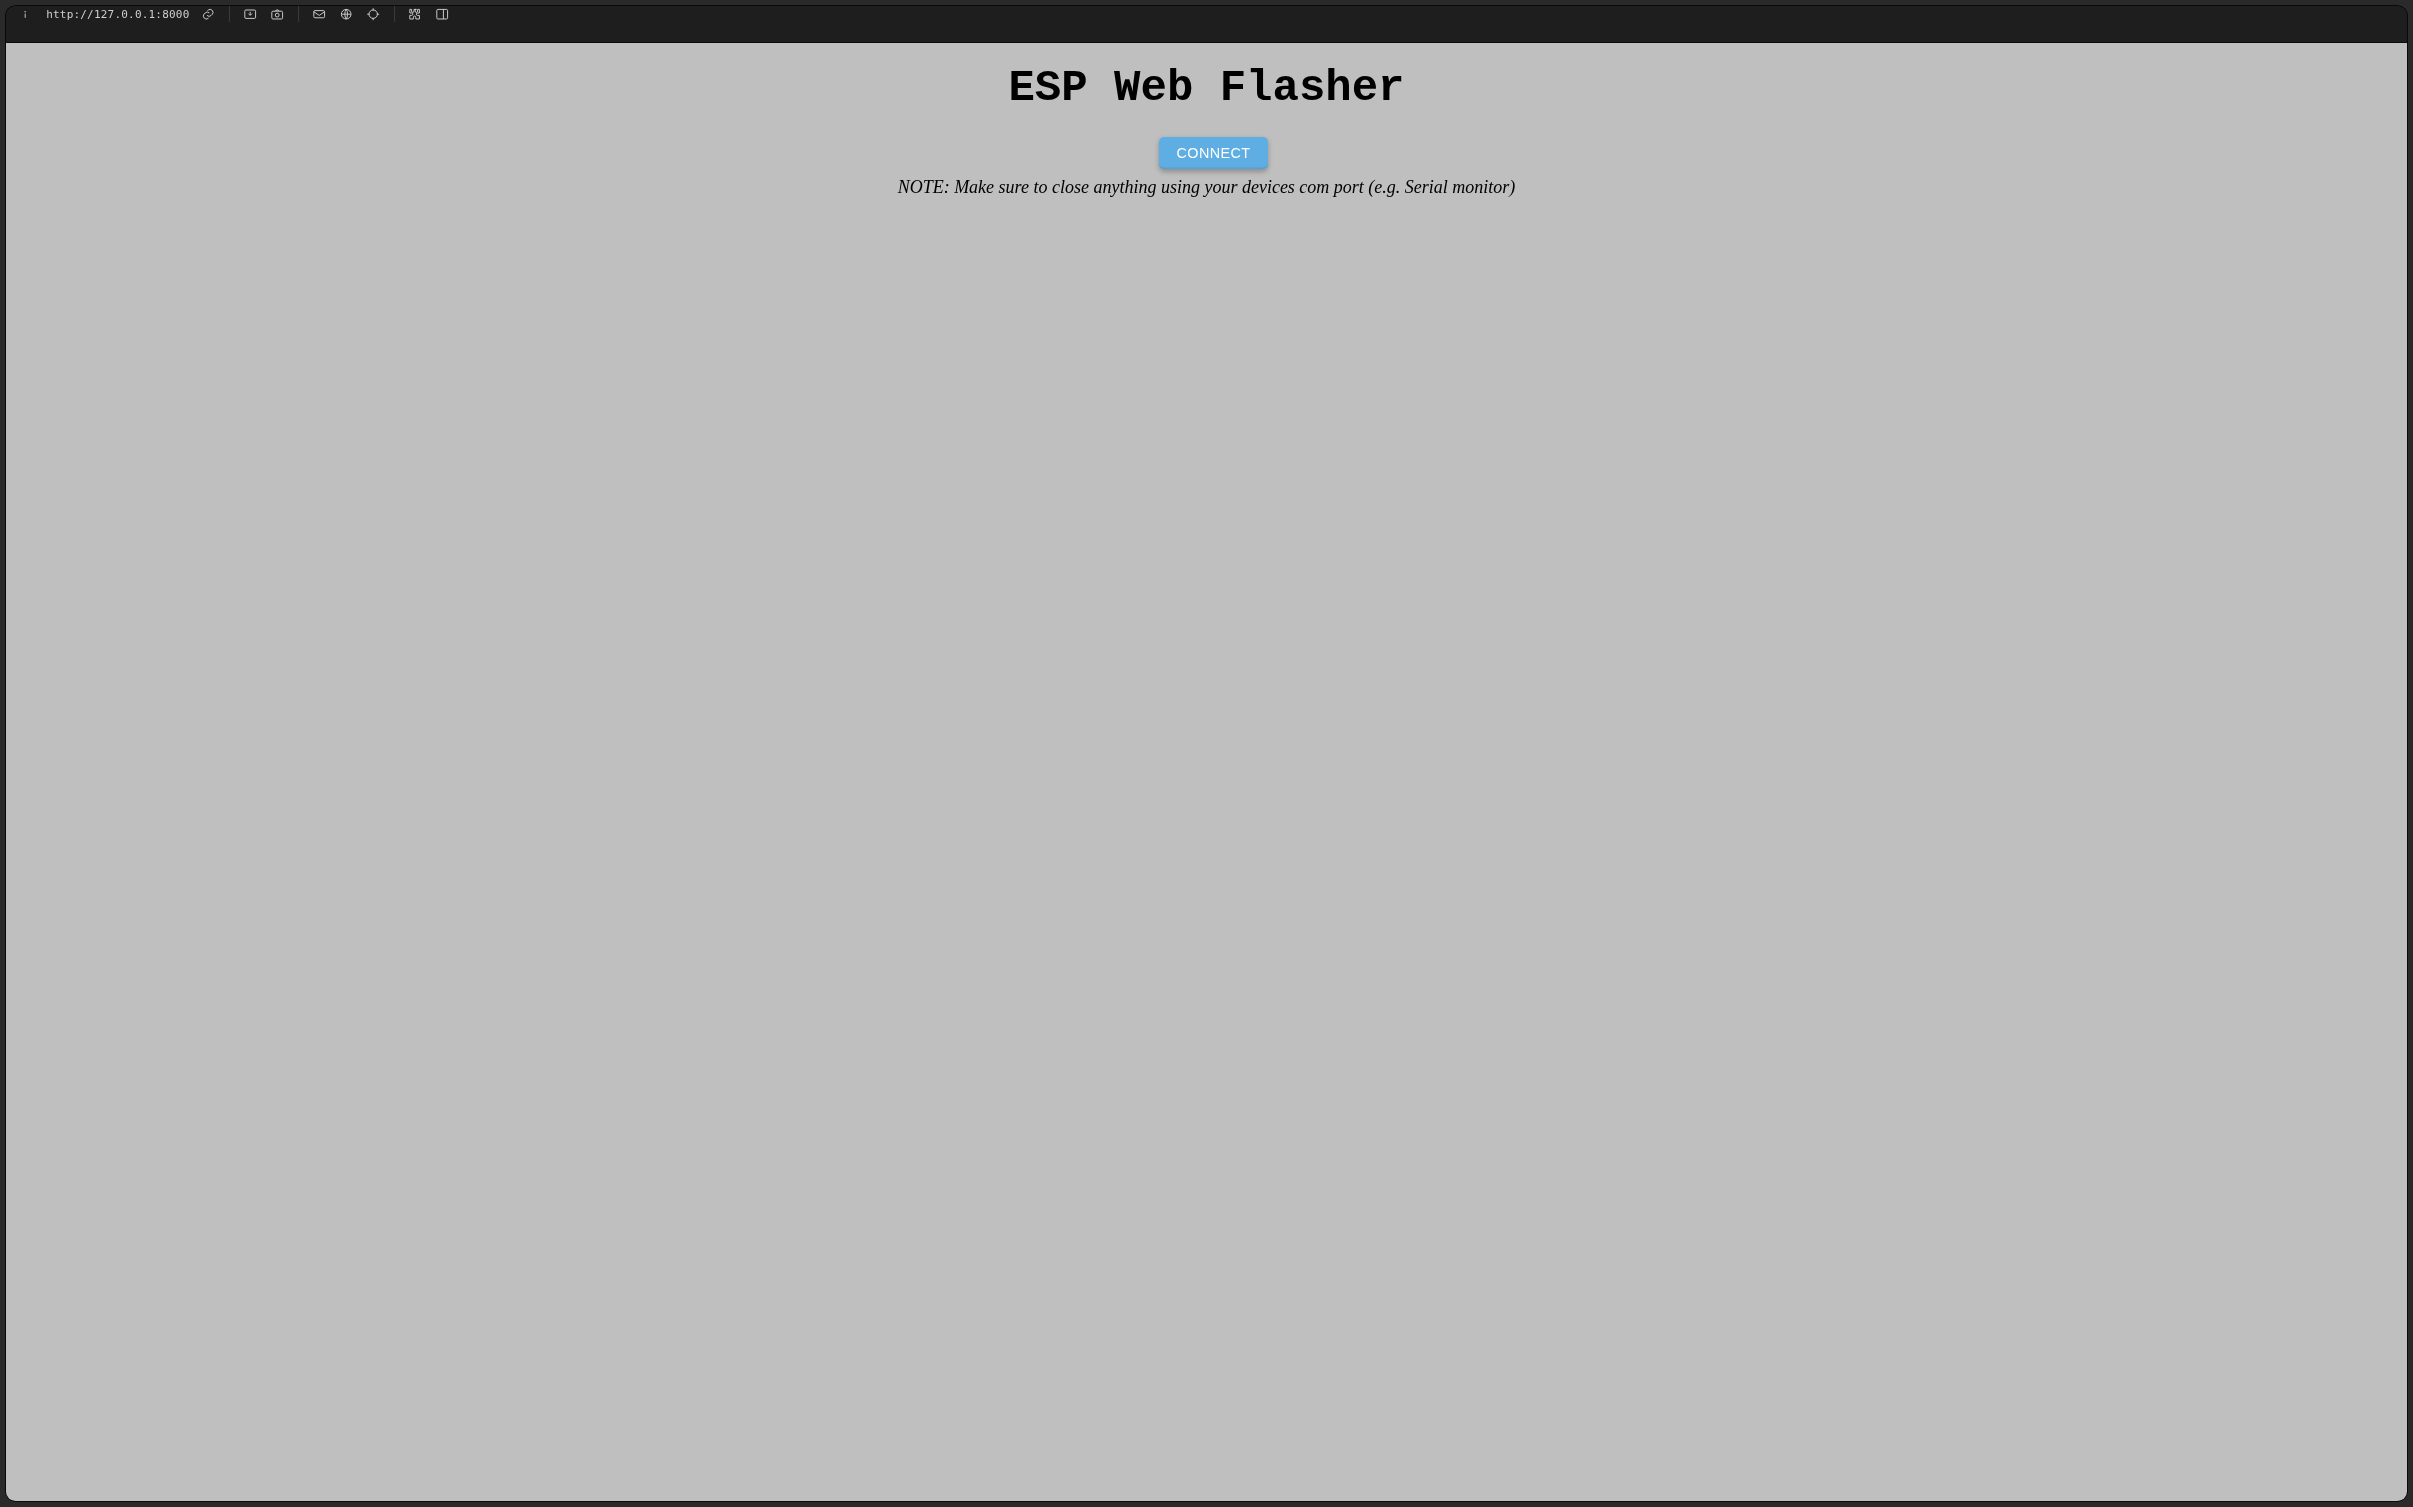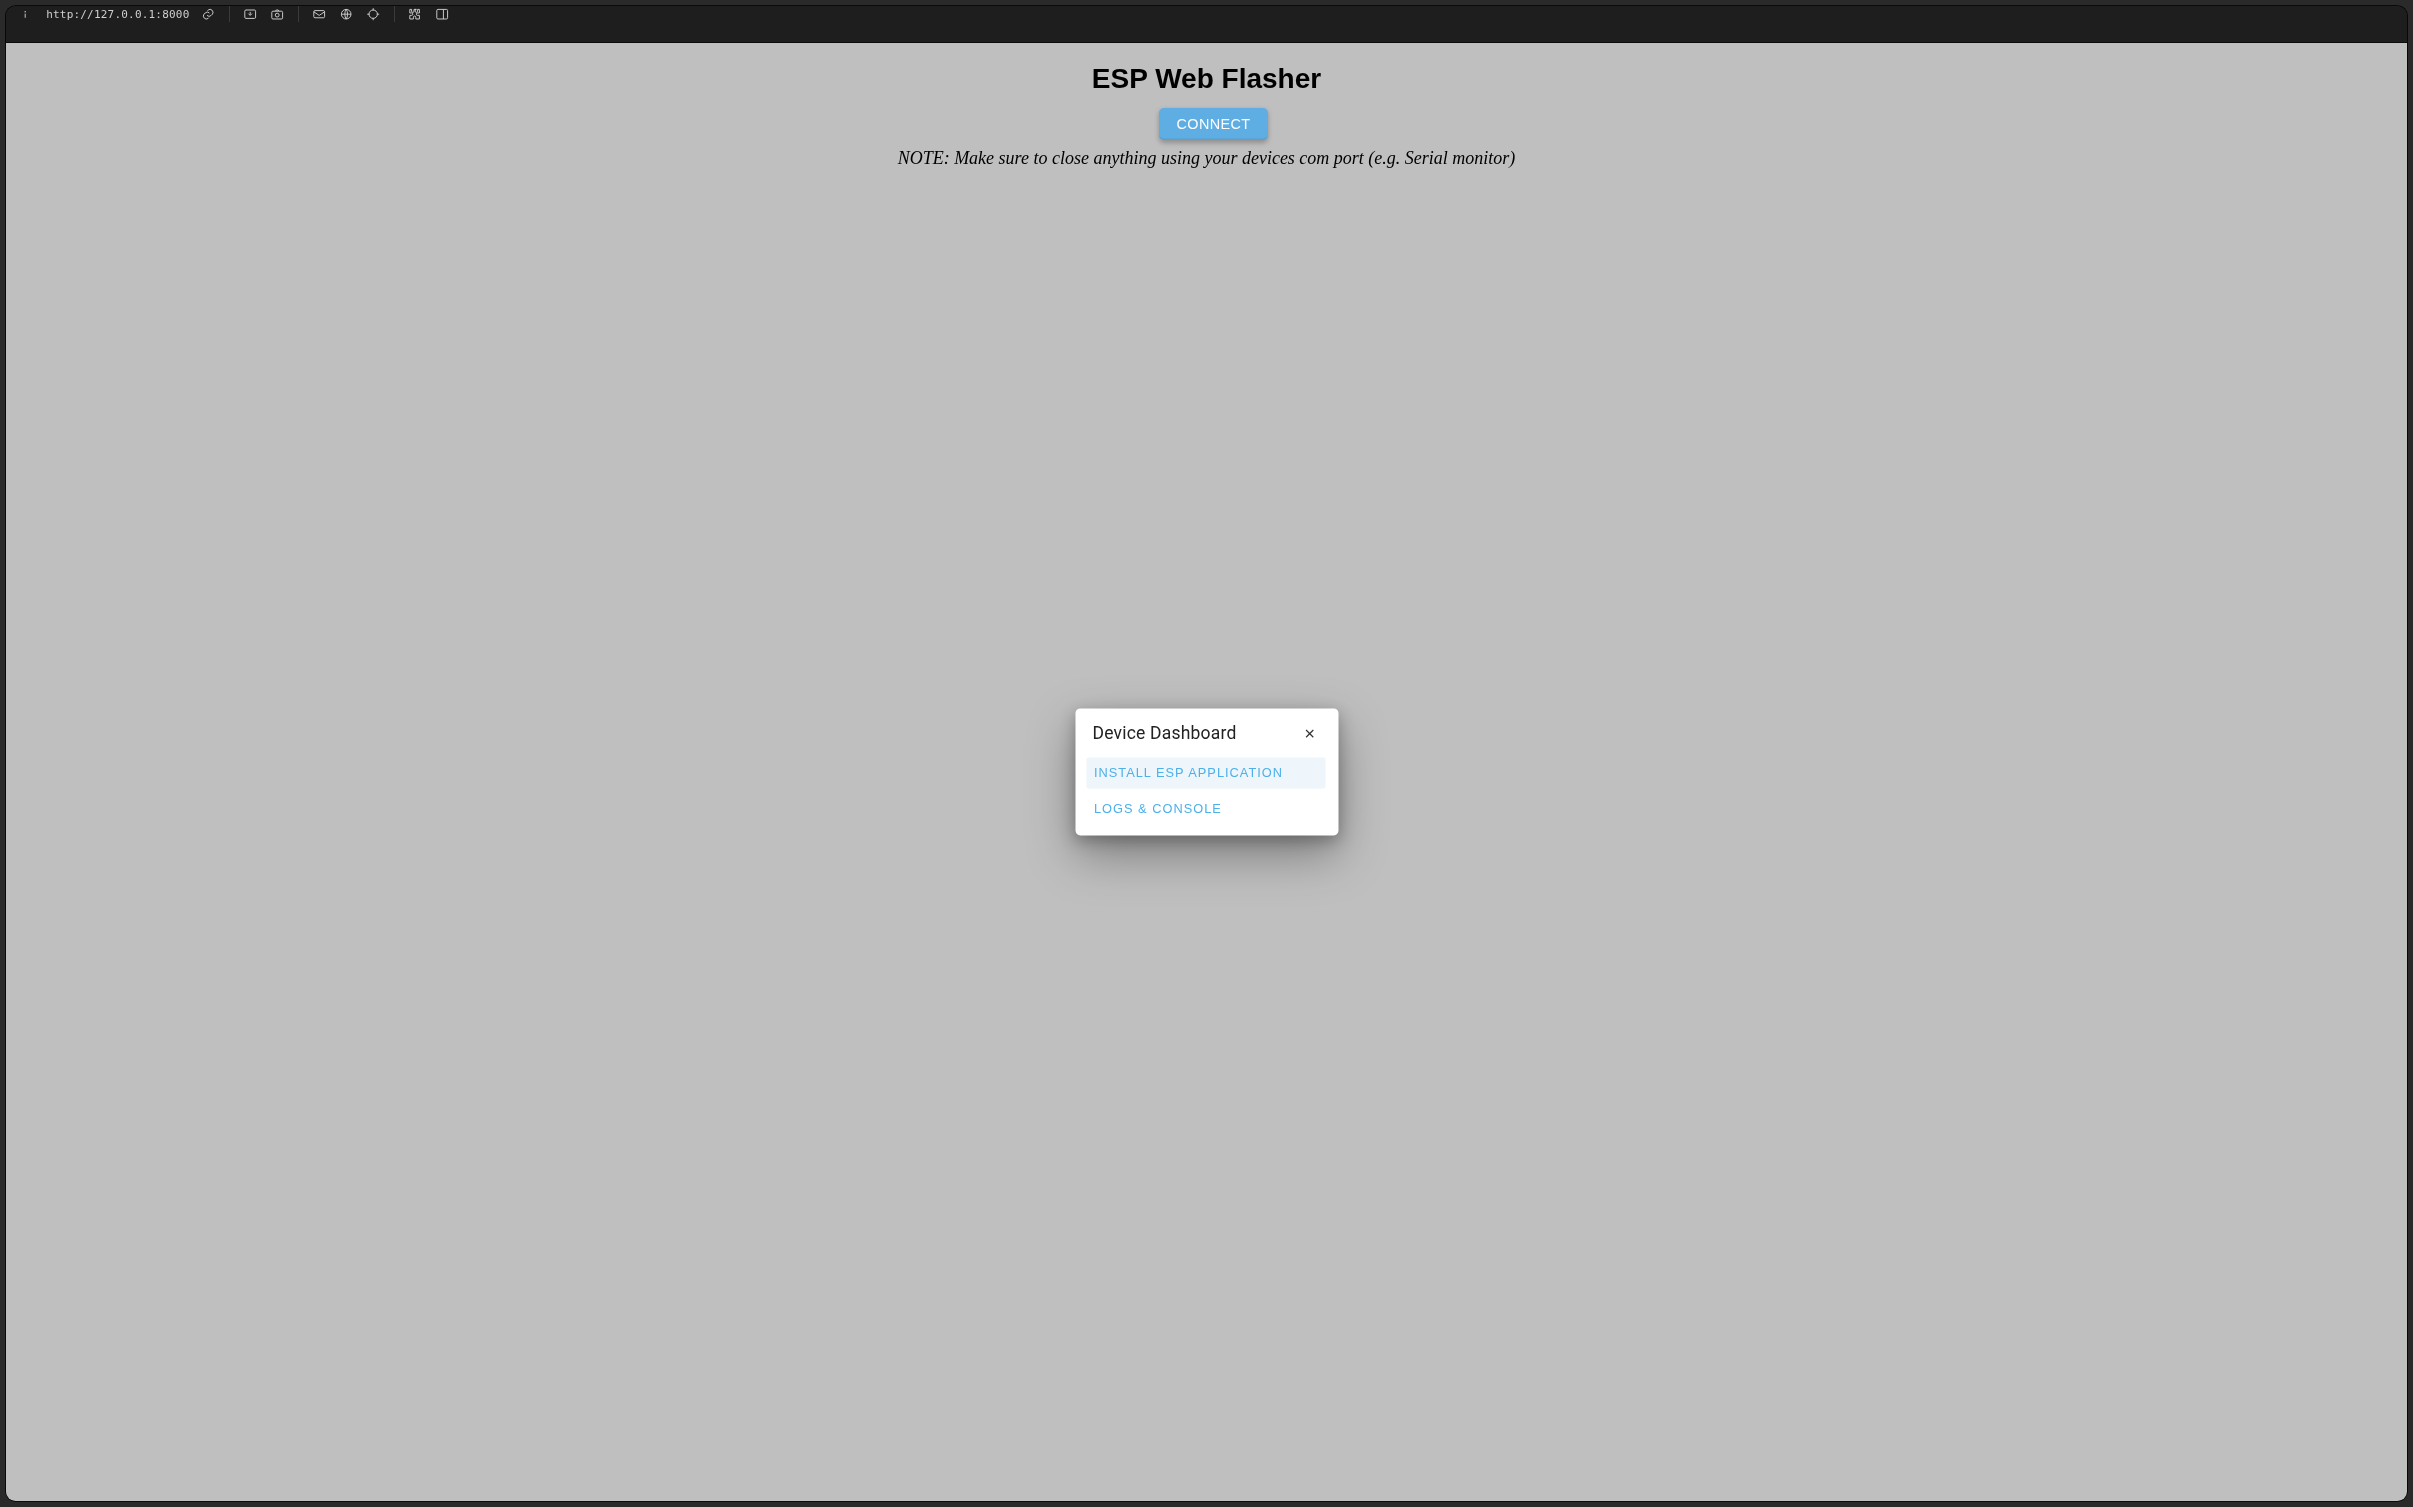--- a/index.html
+++ b/index.html
@@ -46,26 +46,26 @@
   }
   .page {
     position: absolute;
     inset: 0;
     display: flex;
     flex-direction: column;
     align-items: center;
     padding-top: 14.4px;
   }
   .page h1 {
-    font-family: Liberation Sans, sans-serif;
+    font-family: Liberation Mono, monospace;
     font-weight: 700;
-    font-size: 28px;
+    font-size: 44px;
     color: #000;
     margin-top: 4.8px;
-    margin-bottom: 13px;
+    margin-bottom: 24px;
   }
   .connect-btn {
     background: #5faee3;
     color: #fff;
     border: none;
     padding: 8px 17.5px;
     font-size: 14.4px;
     letter-spacing: 0.4px;
     border-radius: 5px;
     box-shadow: 0 2.4px 4.8px rgba(0,0,0,.25), inset 0 -1.6px 0 rgba(0,0,0,.08);
@@ -209,28 +209,15 @@
   </div>
 
   <div class="viewport">
     <div class="page">
       <h1>ESP Web Flasher</h1>
       <button class="connect-btn">CONNECT</button>
       <div class="note">NOTE: Make sure to close anything using your devices com port (e.g. Serial monitor)</div>
     </div>
 
     <div class="modal-backdrop"></div>
-    <div class="modal">
-      <div class="modal-header">
-        <div class="modal-title">Device Dashboard</div>
-        <span class="modal-close">
-          <svg viewBox="0 0 24 24">
-              <line x1="6" y1="6" x2="18" y2="18"></line>
-              <line x1="18" y1="6" x2="6" y2="18"></line>
-            </svg>
-        </span>
-      </div>
-      <button class="modal-item highlight">INSTALL ESP APPLICATION</button>
-      <button class="modal-item">LOGS &amp; CONSOLE</button>
-    </div>
   </div>
 </div>
 
 
 </body></html>

